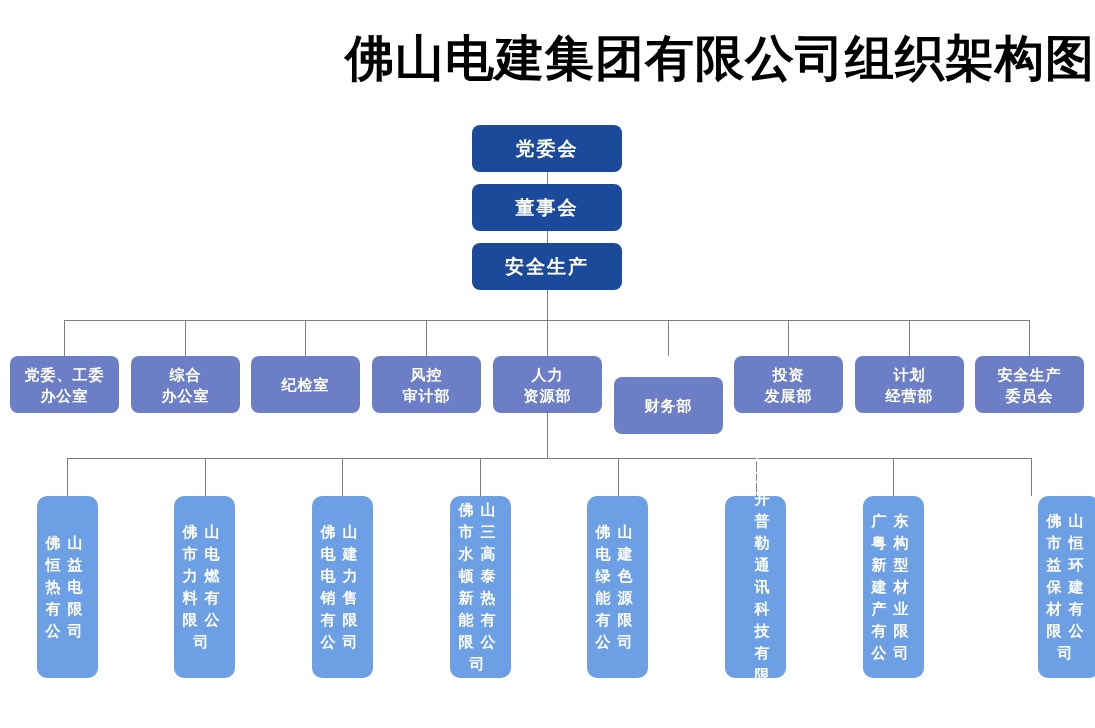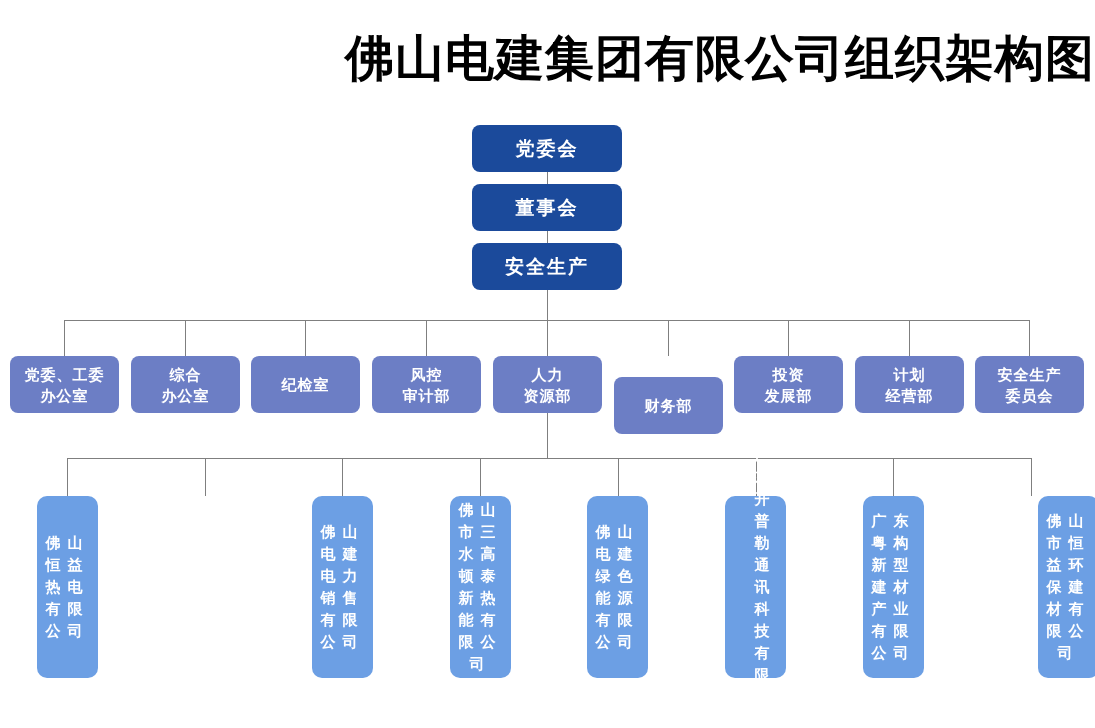--- a/index.html
+++ b/index.html
@@ -154,20 +154,23 @@
   <div class="line v" style="left:342px;  top:458px; height:38px;"></div>
   <div class="line v" style="left:480px;  top:458px; height:38px;"></div>
   <div class="line v" style="left:618px;  top:458px; height:38px;"></div>
   <div class="line v" style="left:756px;  top:458px; height:38px;"></div>
   <div class="line v" style="left:893px;  top:458px; height:38px;"></div>
   <div class="line v" style="left:1031px; top:458px; height:38px;"></div>
 
   <div class="box sub-box" style="left:37px;">
     <span class="label">佛山恒益热电有限公司</span>
   </div>
+  <div class="box sub-box" style="left:174px;">
+    <span class="label">佛山市电力燃料有限公司</span>
+  </div>
   <div class="box sub-box" style="left:312px;">
     <span class="label">佛山电建电力销售有限公司</span>
   </div>
   <div class="box sub-box" style="left:450px;">
     <span class="label">佛山市三水高顿泰新热能有限公司</span>
   </div>
   <div class="box sub-box" style="left:587px;">
     <span class="label">佛山电建绿色能源有限公司</span>
   </div>
   <div class="box sub-box" style="left:725px;padding-left:20px;">

